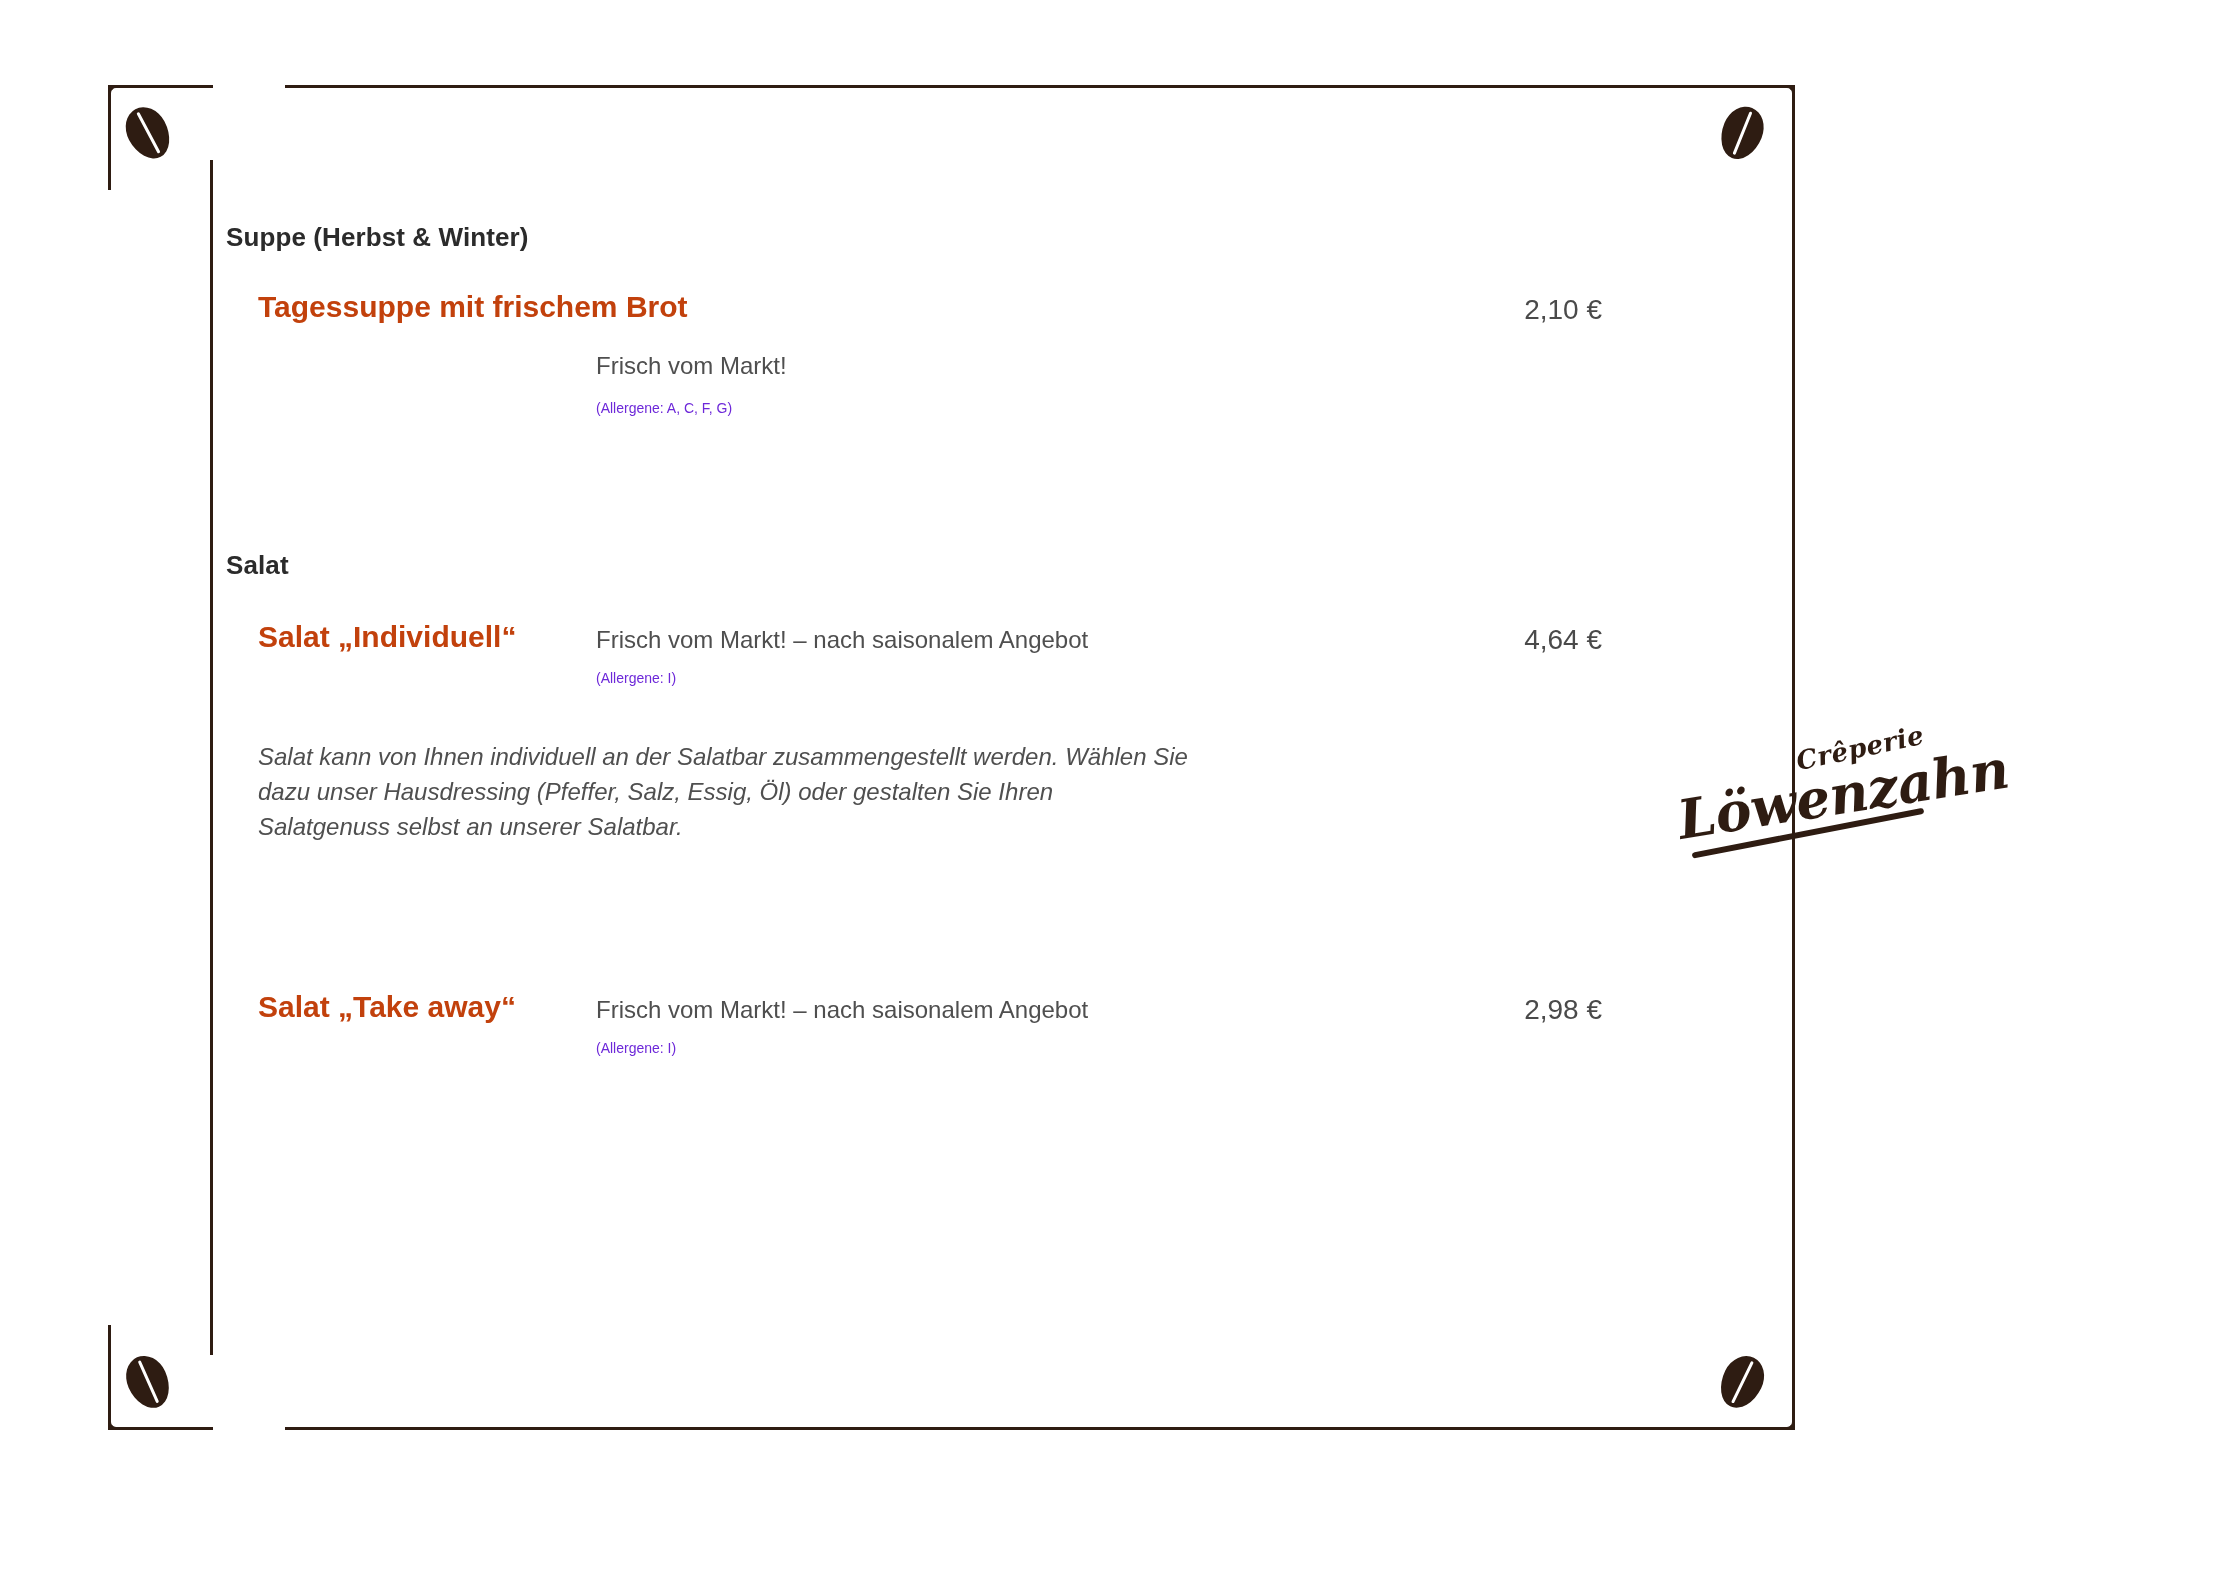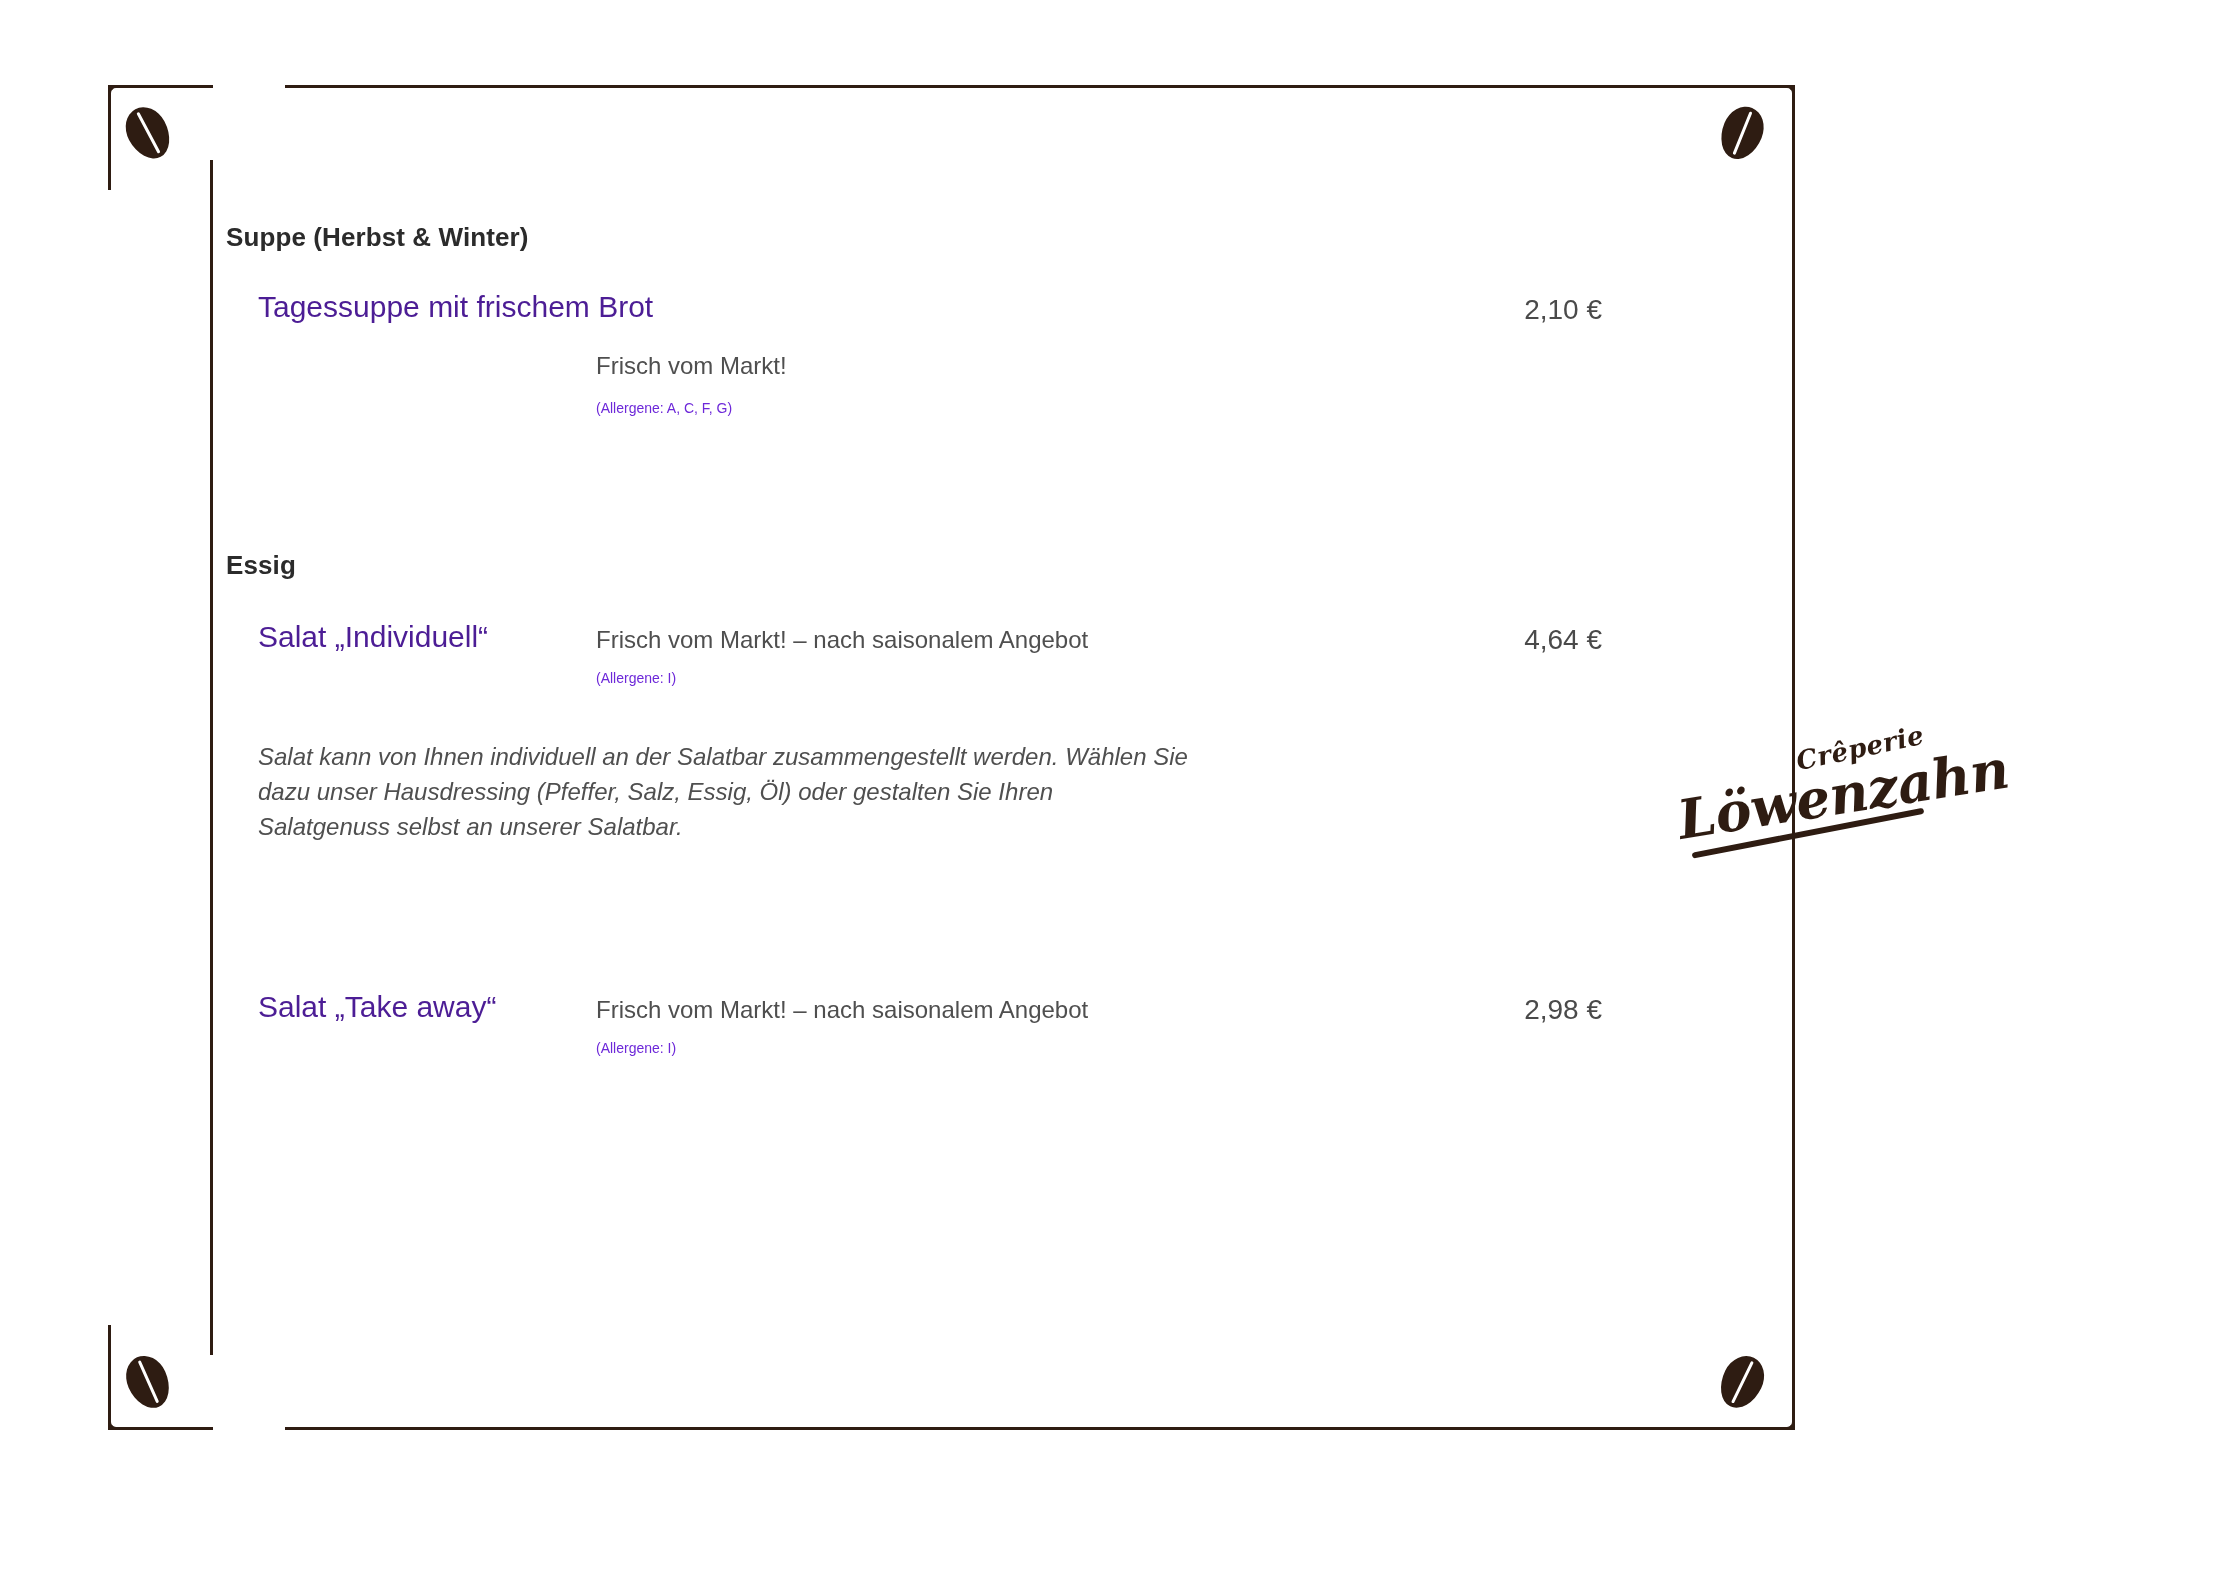--- a/index.html
+++ b/index.html
@@ -113,22 +113,22 @@
   #salad-section-title{ position: absolute; left: 8px; top: 370px; }
 
   .item {
     position: absolute;
     width: 1440px;
   }
   .item-name {
     position: absolute;
     left: 48px;
     font-size: 30px;
-    font-weight: 400;
-    color: #4c1d95;
+    font-weight: 700;
+    color: #c2410c;
     white-space: nowrap;
   }
   .item-desc {
     position: absolute;
     left: 386px;
     font-size: 24px;
     color: #4f4f4f;
     white-space: nowrap;
   }
   .item-allergens {
@@ -249,21 +249,21 @@
 
     <div class="section-title" id="soup-section-title">Suppe (Herbst &amp; Winter)</div>
 
     <div class="item" id="soup-item">
       <div class="item-name">Tagessuppe mit frischem Brot</div>
       <div class="item-price">2,10 €</div>
       <div class="item-desc">Frisch vom Markt!</div>
       <div class="item-allergens">(Allergene: A, C, F, G)</div>
     </div>
 
-    <div class="section-title" id="salad-section-title">Essig</div>
+    <div class="section-title" id="salad-section-title">Salat</div>
 
     <div class="item" id="salad-item-1">
       <div class="item-name">Salat „Individuell“</div>
       <div class="item-price">4,64 €</div>
       <div class="item-desc">Frisch vom Markt! – nach saisonalem Angebot</div>
       <div class="item-allergens">(Allergene: I)</div>
     </div>
 
     <div class="note" id="salad-note">Salat kann von Ihnen individuell an der Salatbar zusammengestellt werden. Wählen Sie dazu unser Hausdressing (Pfeffer, Salz, Essig, Öl) oder gestalten Sie Ihren Salatgenuss selbst an unserer Salatbar.</div>
 

